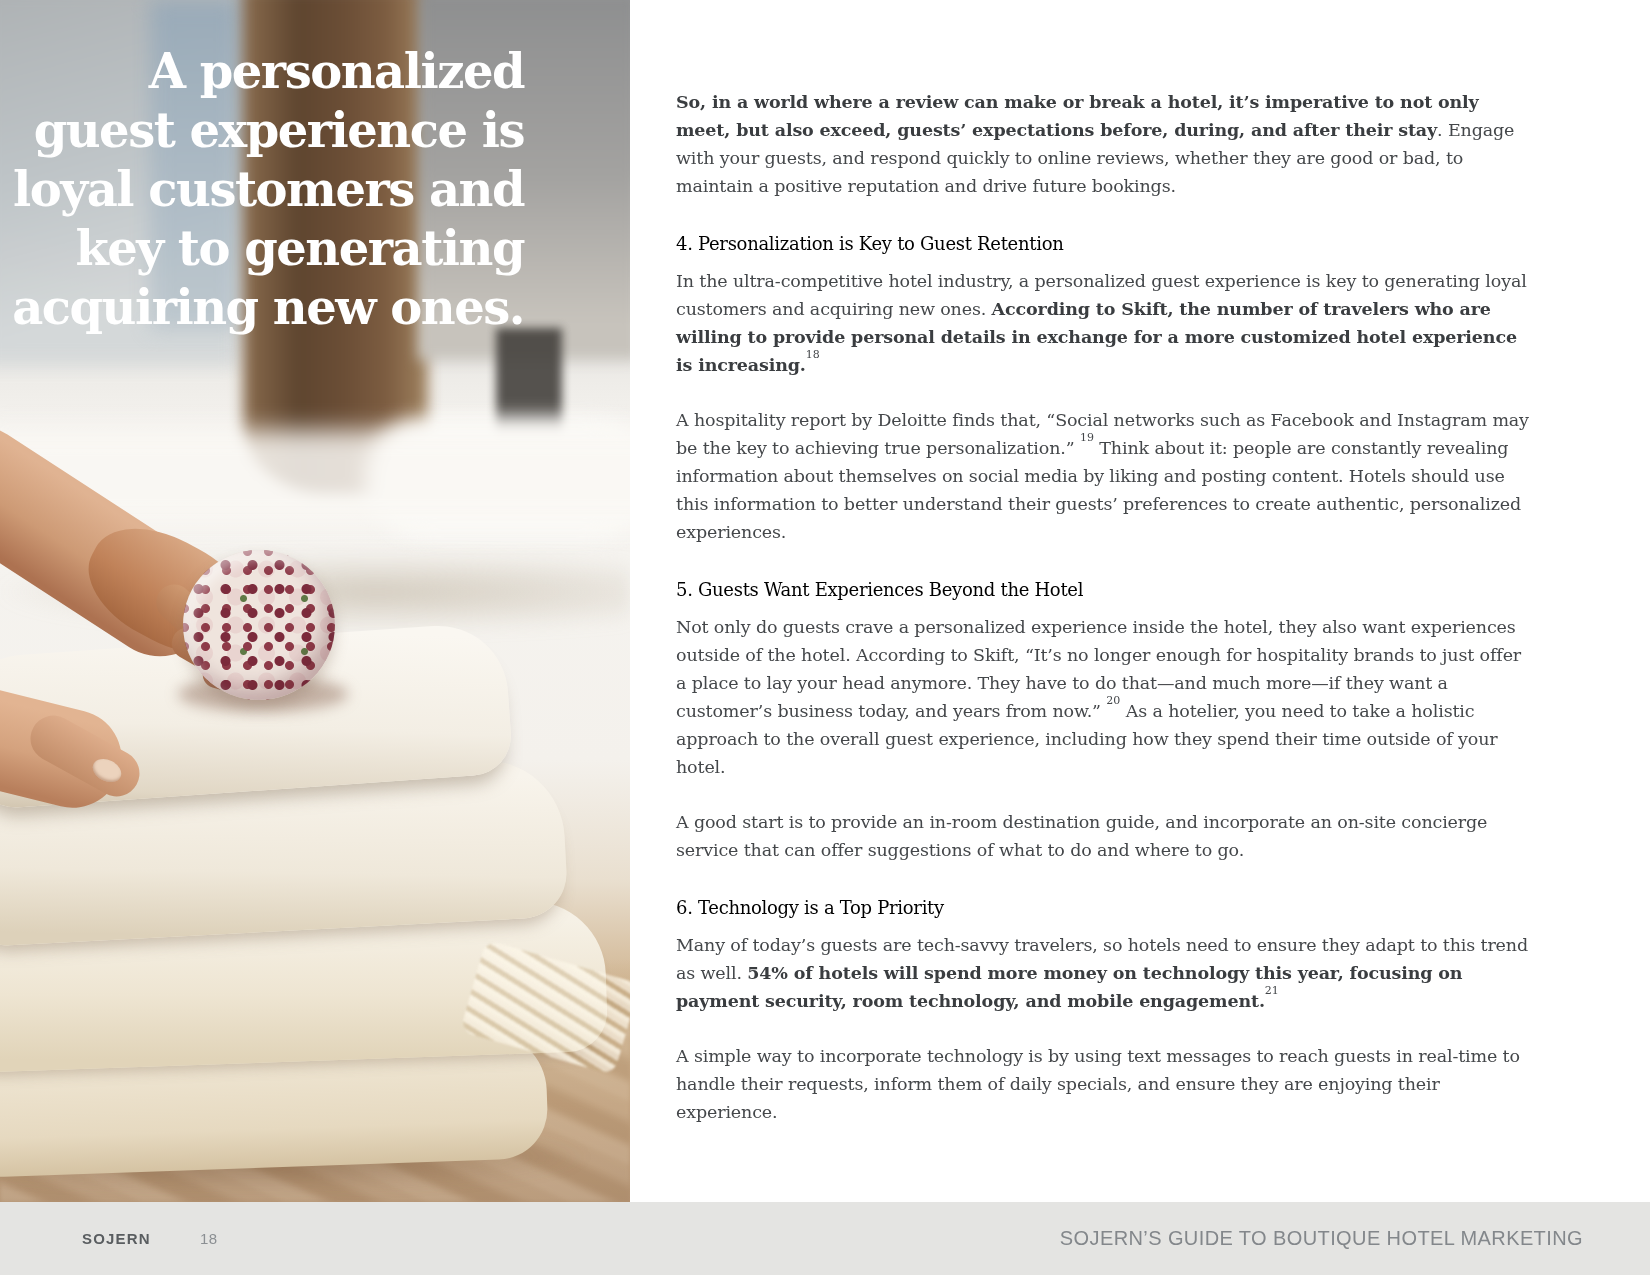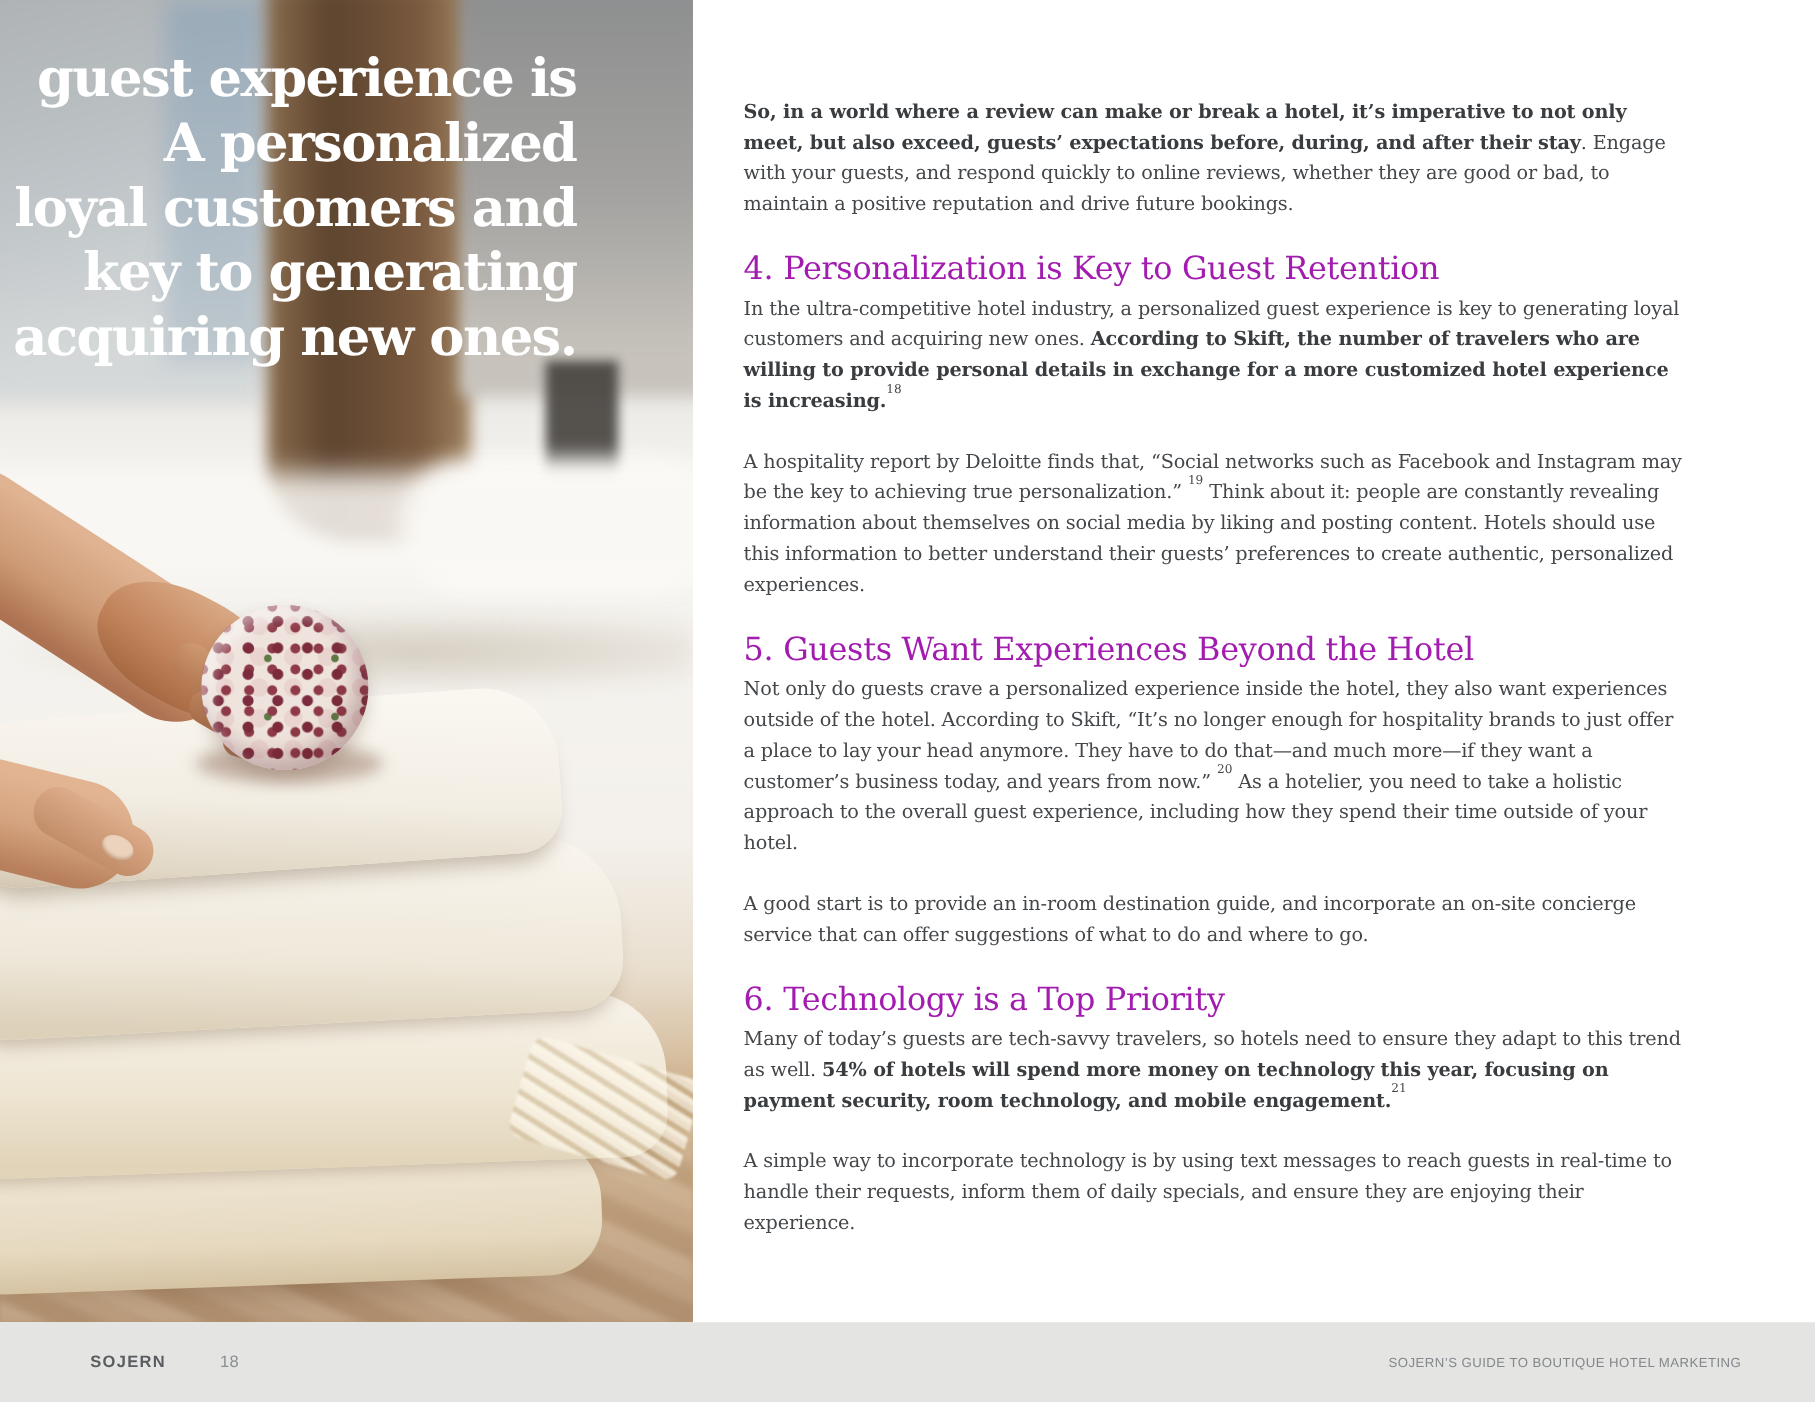--- a/index.html
+++ b/index.html
@@ -91,31 +91,31 @@
   .headline{position:absolute;top:42px;right:106px;text-align:right;color:#ffffff;
       font-family:"DejaVu Serif",serif;font-weight:bold;font-size:48px;line-height:59px;
       letter-spacing:-1.5px;white-space:nowrap;}
 
   
   .content{position:absolute;left:676px;top:0;width:856px;padding-top:88px;color:#44474a;}
   .body-paragraph{margin:0 0 27px 0;font-size:17.5px;line-height:28px;letter-spacing:-0.15px;
       color:#44474a;}
   .body-paragraph strong{font-weight:bold;color:#3a3d40;}
   .body-paragraph sup{font-size:11px;line-height:0;position:relative;top:-6px;letter-spacing:0;}
-  .section-heading{margin:0 0 6px 0;font-size:29px;line-height:34px;font-weight:normal;
-      color:#a21caf;letter-spacing:-0.3px;}
+  .section-heading{margin:0 0 6px 0;font-size:18px;line-height:34px;font-weight:normal;
+      color:#000000;letter-spacing:-0.3px;}
 
   
   .footer{position:absolute;left:0;top:1202px;width:1650px;height:73px;background:#e4e4e2;
       display:flex;align-items:center;justify-content:space-between;
       font-family:"Liberation Sans","DejaVu Sans",sans-serif;}
   .footer-left{padding-left:82px;display:flex;align-items:baseline;gap:27px;}
   .footer-brand{font-weight:bold;font-size:15px;letter-spacing:1.2px;color:#595d60;}
   .footer-page{font-size:15px;color:#8b8f93;margin-left:22px;letter-spacing:.5px;}
-  .footer-right{padding-right:67px;font-size:12px;color:#83878b;letter-spacing:.4px;}
+  .footer-right{padding-right:67px;font-size:20px;color:#83878b;letter-spacing:.4px;}
 </style>
 </head>
 <body>
 
 <div class="page">
 
   <div class="photo">
     <div class="ph ph-bg"></div>
     <div class="ph ph-window"></div>
     <div class="ph ph-sky"></div>
@@ -137,22 +137,22 @@
     <div class="arm hand-upper"></div>
     <div class="arm finger1"></div>
     <div class="arm finger2"></div>
     <div class="arm finger3"></div>
     <div class="arm arm-lower"></div>
     <div class="arm thumb"></div>
     <div class="arm nail"></div>
     <div class="ph flower-shadow"></div>
     <div class="ph flower"></div>
     <div class="headline">
+        <div>A personalized</div>
         <div>guest experience is</div>
-        <div>A personalized</div>
         <div>loyal customers and</div>
         <div>key to generating</div>
         <div>acquiring new ones.</div>
       </div>
   </div>
 
   <div class="content">
       <p class="body-paragraph"><strong>So, in a world where a review can make or break a hotel, it’s imperative to not only meet, but also exceed, guests’ expectations before, during, and after their stay</strong><span>. Engage with your guests, and respond quickly to online reviews, whether they are good or bad, to maintain a positive reputation and drive future bookings.</span></p>
       <h2 class="section-heading"><span>4. Personalization is Key to Guest Retention</span></h2>
       <p class="body-paragraph"><span>In the ultra-competitive hotel industry, a personalized guest experience is key to generating loyal customers and acquiring new ones. </span><strong>According to Skift, the number of travelers who are willing to provide personal details in exchange for a more customized hotel experience is increasing.</strong><sup>18</sup></p>

